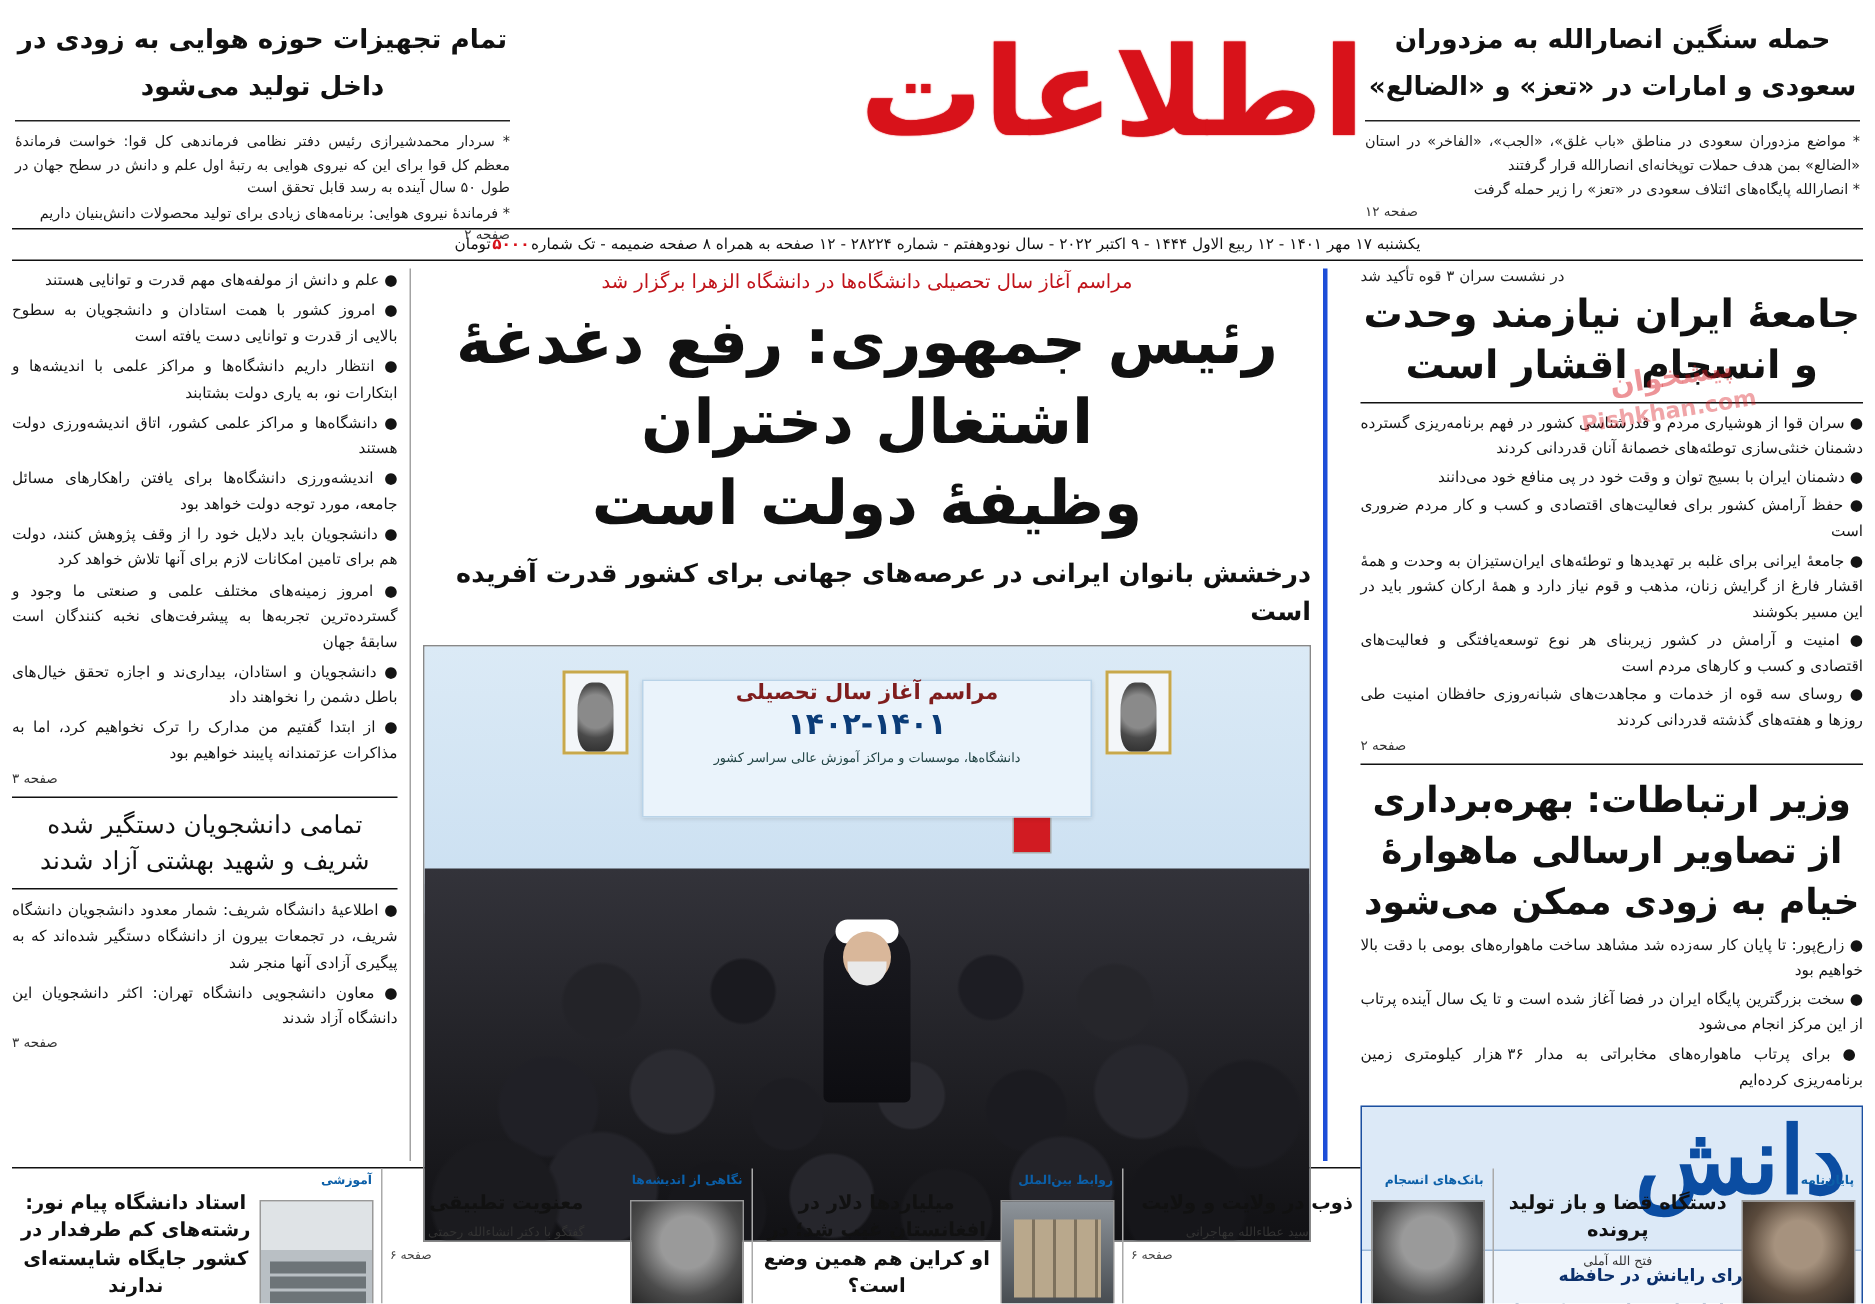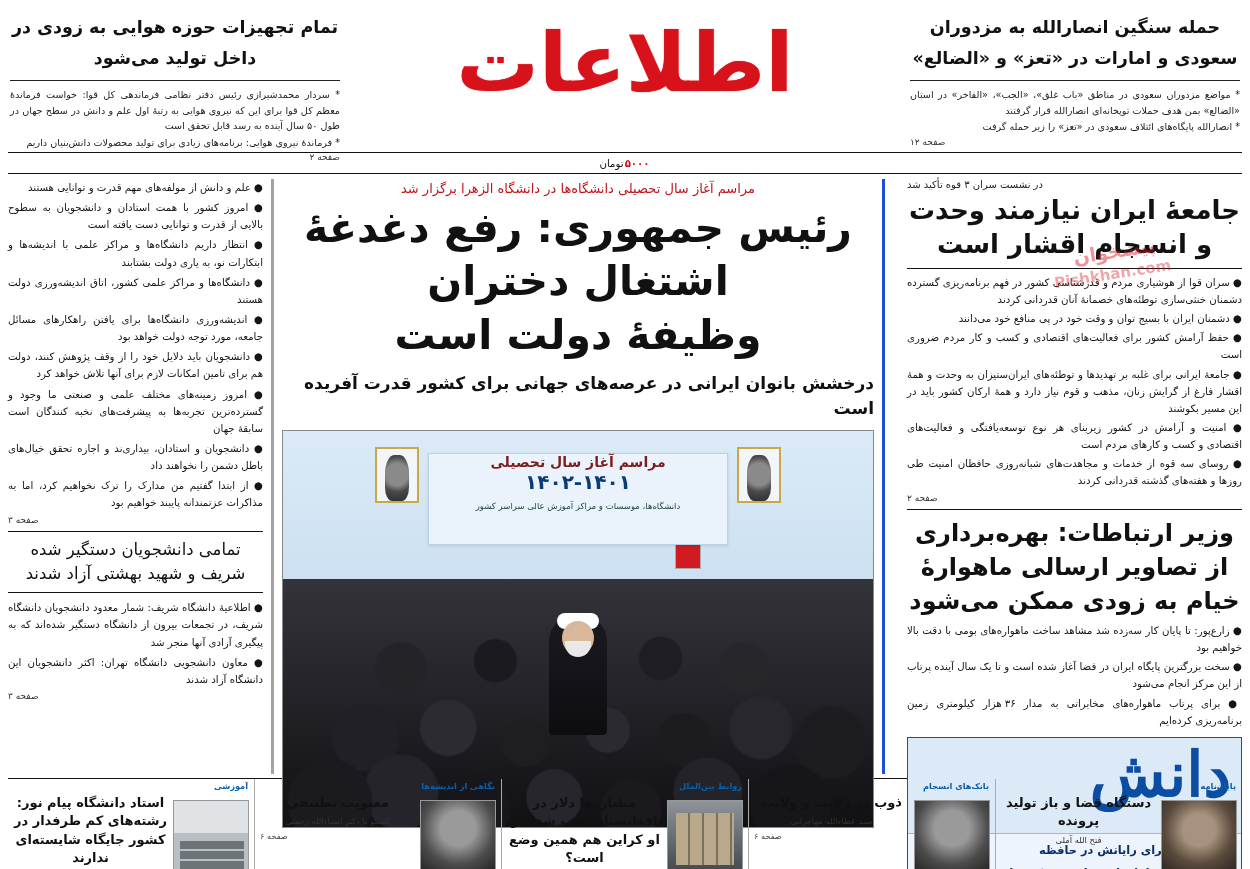--- a/index.html
+++ b/index.html
@@ -23,21 +23,21 @@
     width: 1250px;
     height: 152px;
     padding: 6px 10px 0 10px;
   }
   .mh-col {
     flex: 0 0 330px;
     padding-top: 6px;
   }
   .mh-logo {
     flex: 1 1 auto;
-    text-align: center;
+    text-align: right;
     position: relative;
   }
   .logo-text {
     font-family: "DejaVu Sans", sans-serif;
     font-size: 82px;
     font-weight: bold;
     color: #d8121a;
     line-height: 1.15;
     letter-spacing: -2px;
     margin-top: 10px;
@@ -91,21 +91,21 @@
     flex: 0 0 360px;
     border-left: 3px solid #1d4ed8;
     padding-left: 22px;
   }
   .col-center {
     flex: 1 1 auto;
     padding: 0 8px;
   }
   .col-left {
     flex: 0 0 266px;
-    border-right: 3px solid #a3a3a3;
+    border-right: 1px solid #a3a3a3;
     padding-right: 8px;
   }
 
   
   .kicker {
     font-size: 10px; text-align: left; color: #222; margin-bottom: 3px;
   }
   .rt-title {
     font-size: 26px; font-weight: bold; line-height: 1.32;
     text-align: center; color: #111;
@@ -334,20 +334,21 @@
       <hr class="mh-rule">
       <div class="mh-bullets">
         <div>* سردار محمدشیرازی رئیس دفتر نظامی فرماندهی کل قوا: خواست فرماندهٔ معظم کل قوا برای این که نیروی هوایی به رتبهٔ اول علم و دانش در سطح جهان در طول ۵۰ سال آینده به رسد قابل تحقق است</div>
         <div>* فرماندهٔ نیروی هوایی: برنامه‌های زیادی برای تولید محصولات دانش‌بنیان داریم</div>
       </div>
       <div class="page-ref rt">صفحه ۲</div>
     </div>
   </div>
 
   <div class="datebar">
+    <span>یکشنبه ۱۷ مهر ۱۴۰۱ - ۱۲ ربیع الاول ۱۴۴۴ - ۹ اکتبر ۲۰۲۲ - سال نودوهفتم - شماره ۲۸۲۲۴ - ۱۲ صفحه به همراه ۸ صفحه ضمیمه - تک شماره</span>
     <span class="red" style="margin:0 1px;">۵۰۰۰</span>
     <span>تومان</span>
   </div>
 
   <div class="body">
 
     <div class="col-right">
       <div class="kicker">در نشست سران ۳ قوه تأکید شد</div>
       <div class="rt-title">
         <span>جامعهٔ ایران نیازمند وحدت و انسجام اقشار است</span>

